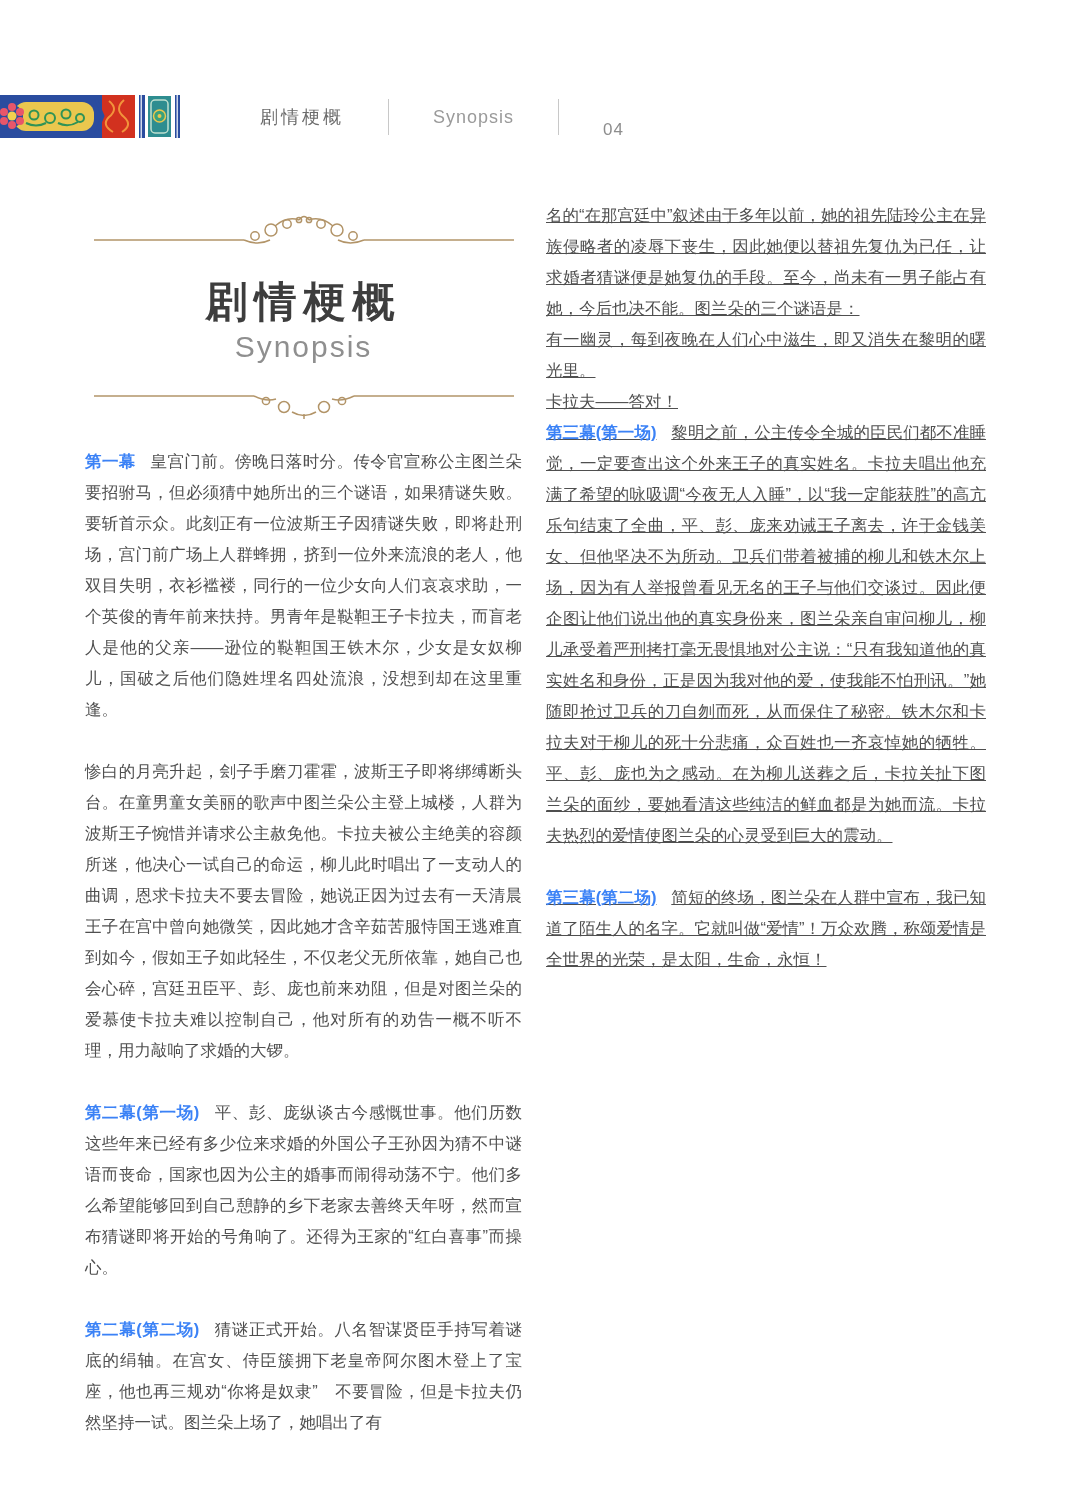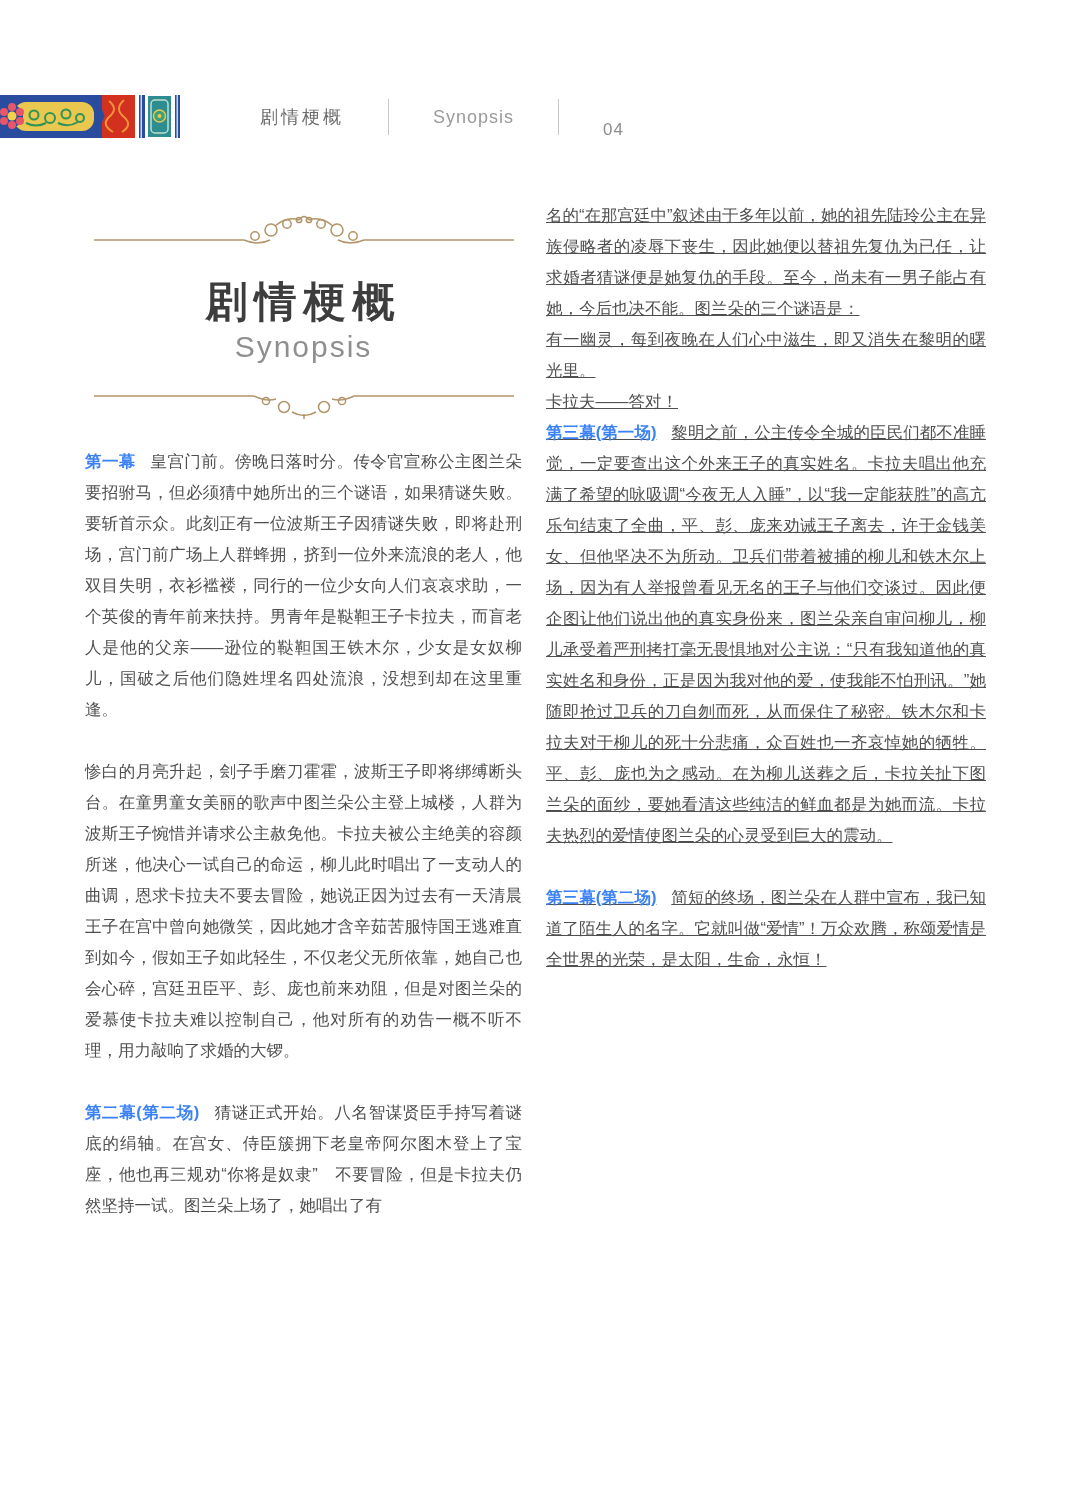--- a/index.html
+++ b/index.html
@@ -136,20 +136,21 @@
             <path d="M210,26 v5"></path>
           </g>
         </svg>
       </span>
     </div>
 
     <p class="body"><span class="lead">第一幕</span><span>皇宫门前。傍晚日落时分。传令官宣称公主图兰朵要招驸马，但必须猜中她所出的三个谜语，如果猜谜失败。要斩首示众。此刻正有一位波斯王子因猜谜失败，即将赴刑场，宫门前广场上人群蜂拥，挤到一位外来流浪的老人，他双目失明，衣衫褴褛，同行的一位少女向人们哀哀求助，一个英俊的青年前来扶持。男青年是鞑靼王子卡拉夫，而盲老人是他的父亲——逊位的鞑靼国王铁木尔，少女是女奴柳儿，国破之后他们隐姓埋名四处流浪，没想到却在这里重逢。</span></p>
 
     <p class="body"><span>惨白的月亮升起，刽子手磨刀霍霍，波斯王子即将绑缚断头台。在童男童女美丽的歌声中图兰朵公主登上城楼，人群为波斯王子惋惜并请求公主赦免他。卡拉夫被公主绝美的容颜所迷，他决心一试自己的命运，柳儿此时唱出了一支动人的曲调，恩求卡拉夫不要去冒险，她说正因为过去有一天清晨王子在宫中曾向她微笑，因此她才含辛茹苦服恃国王逃难直到如今，假如王子如此轻生，不仅老父无所依靠，她自己也会心碎，宫廷丑臣平、彭、庞也前来劝阻，但是对图兰朵的爱慕使卡拉夫难以控制自己，他对所有的劝告一概不听不理，用力敲响了求婚的大锣。</span></p>
 
+    <p class="body"><span class="lead">第二幕(第一场)</span><span>平、彭、庞纵谈古今感慨世事。他们历数这些年来已经有多少位来求婚的外国公子王孙因为猜不中谜语而丧命，国家也因为公主的婚事而闹得动荡不宁。他们多么希望能够回到自己憩静的乡下老家去善终天年呀，然而宣布猜谜即将开始的号角响了。还得为王家的“红白喜事”而操心。</span></p>
 
     <p class="body"><span class="lead">第二幕(第二场)</span><span>猜谜正式开始。八名智谋贤臣手持写着谜底的绢轴。在宫女、侍臣簇拥下老皇帝阿尔图木登上了宝座，他也再三规劝“你将是奴隶”　不要冒险，但是卡拉夫仍然坚持一试。图兰朵上场了，她唱出了有</span></p>
   </div>
 
   <div class="col-right">
 
     <p class="body tight"><span>名的“在那宫廷中”叙述由于多年以前，她的祖先陆玲公主在异族侵略者的凌辱下丧生，因此她便以替祖先复仇为已任，让求婚者猜谜便是她复仇的手段。至今，尚未有一男子能占有她，今后也决不能。图兰朵的三个谜语是：</span></p>
 
     <p class="body tight"><span>有一幽灵，每到夜晚在人们心中滋生，即又消失在黎明的曙光里。</span></p>
     <p class="body tight"><span>卡拉夫——答对！</span></p>

